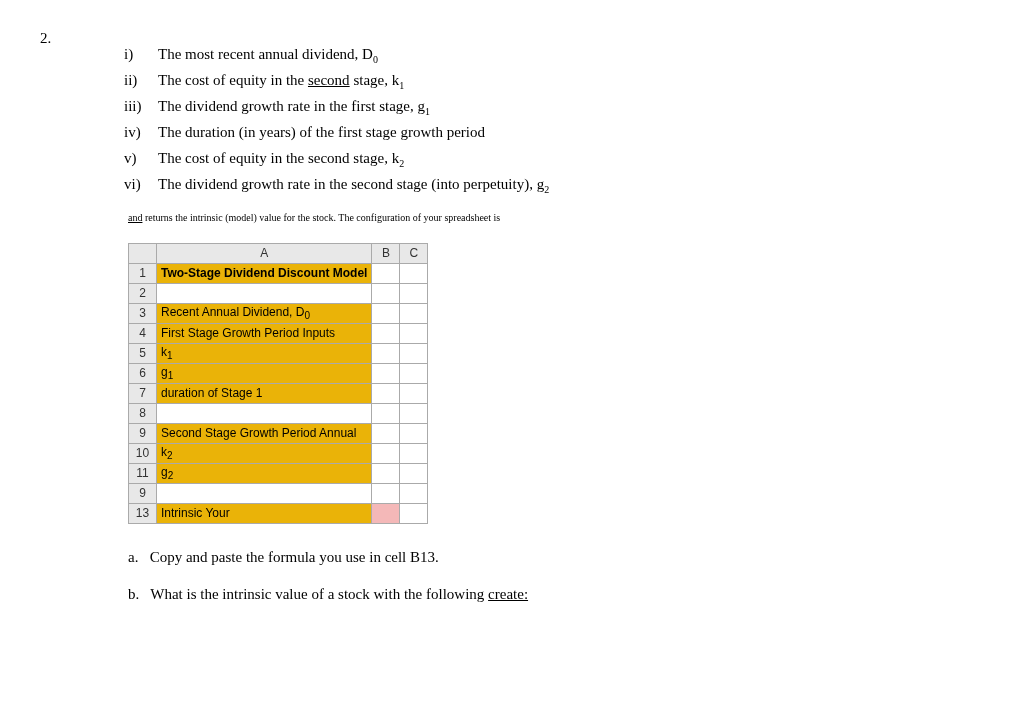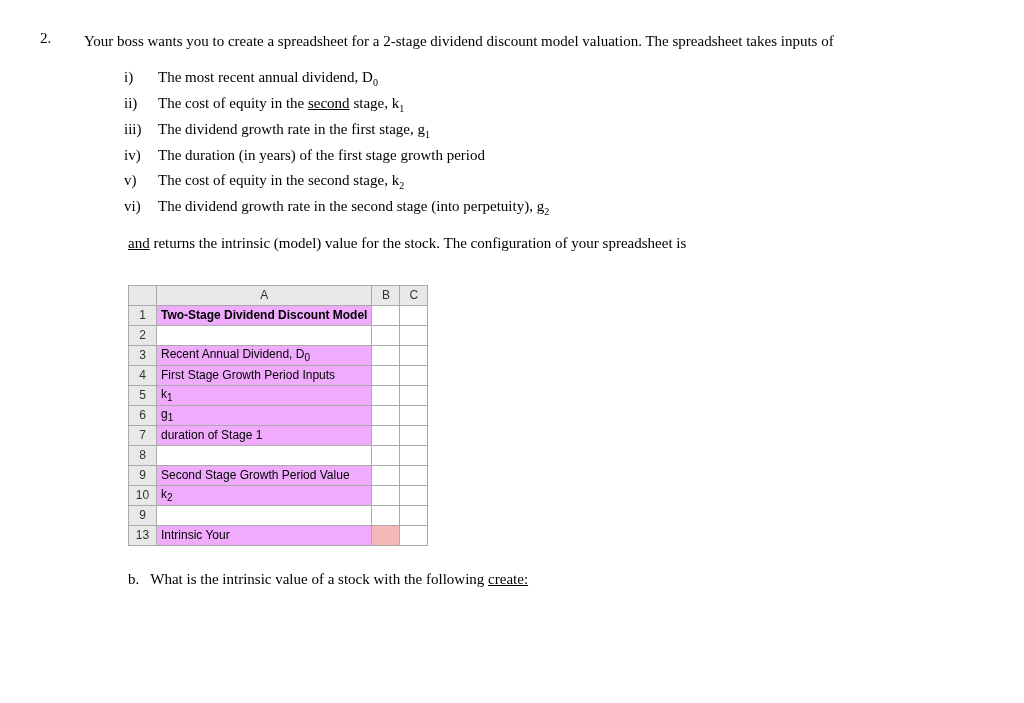--- a/index.html
+++ b/index.html
@@ -34,23 +34,23 @@
     }
     .inputs-list li {
       display: flex;
       gap: 6px;
     }
     .list-label {
       min-width: 28px;
     }
 
     .returns-text {
-      font-size: 15px;
+      font-size: 10px;
       line-height: 1.5;
-      margin: 12px 0 30px 44px;
+      margin: 12px 0 18px 44px;
     }
     .underline {
       text-decoration: underline;
     }
 
     
     .spreadsheet-wrapper {
       margin: 0 44px 20px 44px;
     }
     .spreadsheet {
@@ -82,21 +82,21 @@
     .row-num {
       background: #e8e8e8;
       text-align: center;
       color: #333;
       min-width: 28px;
       width: 28px;
     }
 
     
     .cell-label {
-      background: #f0abfc;
+      background: #eab308;
     }
     .cell-bold {
       font-weight: bold;
     }
     
     .cell-input {
       background: #fff;
       border: 1px solid #999;
     }
     
@@ -120,21 +120,20 @@
     sub {
       font-size: 10px;
     }
   </style>
 </head>
 <body>
 
 <div class="question-header">
   <span class="question-number">2.</span>
   <div>
-    <p class="question-text">Your boss wants you to create a spreadsheet for a 2-stage dividend discount model valuation.  The spreadsheet takes inputs of</p>
 
     <ul class="inputs-list">
       <li>
         <span class="list-label">i)</span>
         <span>The most recent annual dividend, D<sub>0</sub></span>
       </li>
       <li>
         <span class="list-label">ii)</span>
         <span>The cost of equity in the <span class="underline">second</span> stage, k<sub>1</sub></span>
       </li>
@@ -223,52 +222,62 @@
 
           <tr>
             <td class="row-num">8</td>
             <td class="cell-empty"></td>
             <td class="cell-empty"></td>
             <td class="cell-empty"></td>
           </tr>
 
           <tr>
             <td class="row-num">9</td>
-            <td class="cell-label">Second Stage Growth Period Value</td>
+            <td class="cell-label">Second Stage Growth Period Annual</td>
             <td class="cell-empty"></td>
             <td class="cell-empty"></td>
           </tr>
 
           <tr>
             <td class="row-num">10</td>
             <td class="cell-label">k<sub>2</sub></td>
             <td class="cell-input"></td>
             <td class="cell-empty"></td>
           </tr>
 
+          <tr>
+            <td class="row-num">11</td>
+            <td class="cell-label">g<sub>2</sub></td>
+            <td class="cell-input"></td>
+            <td class="cell-empty"></td>
+          </tr>
 
           <tr>
             <td class="row-num">9</td>
             <td class="cell-empty"></td>
             <td class="cell-empty"></td>
             <td class="cell-empty"></td>
           </tr>
 
           <tr>
             <td class="row-num">13</td>
             <td class="cell-label">Intrinsic Your</td>
             <td class="cell-output"></td>
             <td class="cell-empty"></td>
           </tr>
 
         </tbody>
       </table>
     </div>
 
     <div class="sub-questions">
+      <div class="sub-question">
+        <span>a.&nbsp;&nbsp;</span>
+        <span>Copy and paste the formula you use in cell B13.</span>
+      </div>
       <div class="sub-question">
         <span>b.&nbsp;&nbsp;</span>
         <span>What is the intrinsic value of a stock with the following <span class="underline">create:</span></span>
       </div>
     </div>
 
   </div>
 </div>
 
 </body></html>

